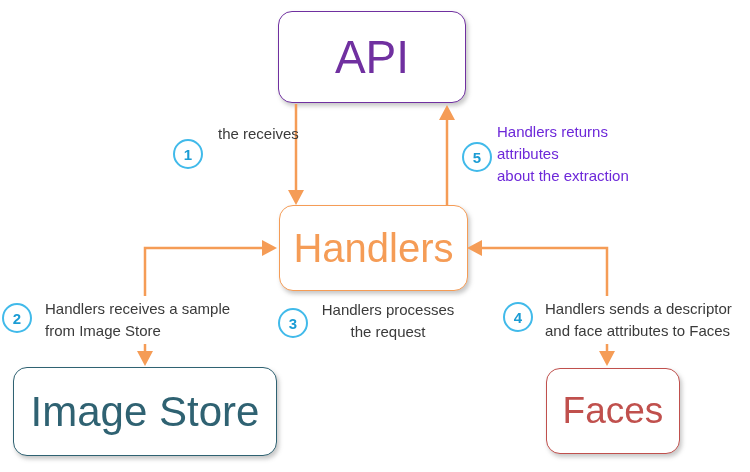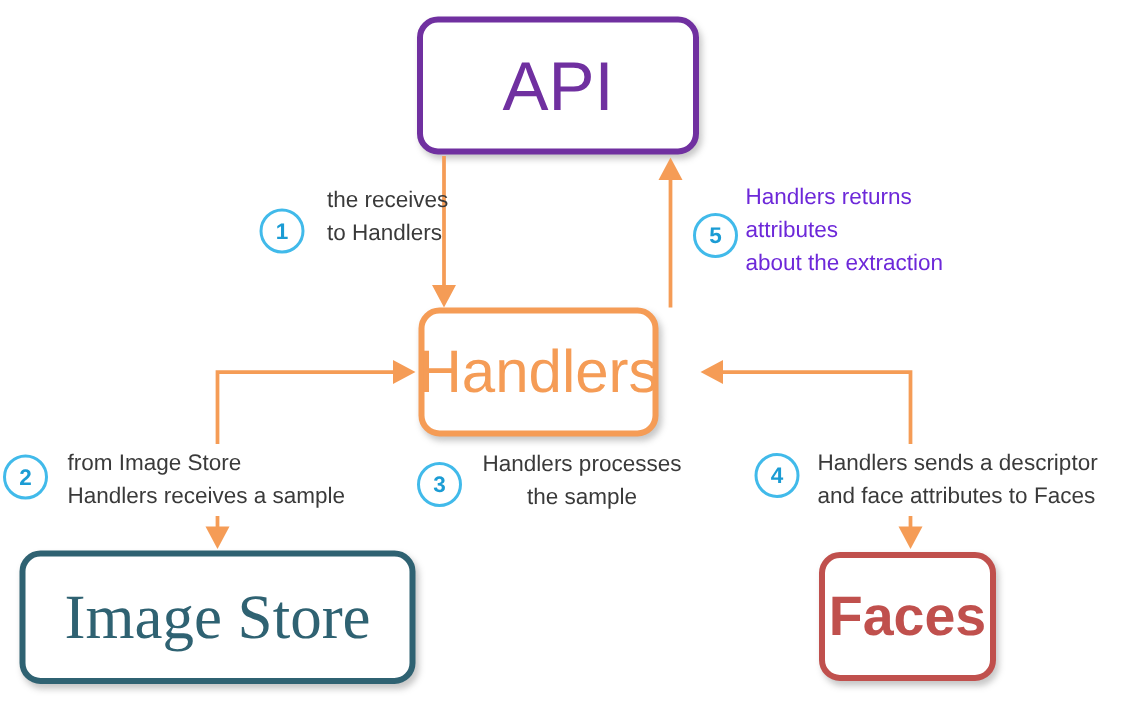--- a/index.html
+++ b/index.html
@@ -8,33 +8,33 @@
     width: 750px;
     height: 472px;
     background: #ffffff;
     font-family: "Liberation Sans", sans-serif;
     overflow: hidden;
   }
   
   .node {
     position: absolute;
     background: #ffffff;
-    border: 4px solid #0f172a;
+    border: 1px solid #0f172a;
     border-radius: 14px;
     display: flex;
     align-items: center;
     justify-content: center;
     box-shadow: 2px 3px 4px rgba(130,130,130,0.45);
     box-sizing: border-box;
     z-index: 2;
   }
   #node-api          { left: 278px; top: 11px;  width: 188px; height: 92px; font-size: 46px; }
-  #node-handlers     { left: 279px; top: 205px; width: 160px; height: 86px; font-size: 40px; }
-  #node-image-store  { left: 13px;  top: 367px; width: 264px; height: 89px; font-size: 42px; font-family: Liberation Serif, serif; }
-  #node-faces        { left: 546px; top: 368px; width: 118px; height: 86px; font-size: 37px; font-weight: bold; }
+  #node-handlers     { left: 279px; top: 205px; width: 189px; height: 86px; font-size: 40px; }
+  #node-image-store  { left: 13px;  top: 367px; width: 264px; height: 89px; font-size: 42px; }
+  #node-faces        { left: 546px; top: 368px; width: 134px; height: 86px; font-size: 37px; }
 
   
   .svg-layer { position: absolute; left: 0; top: 0; z-index: 3; }
   .aline { stroke: #F59C56; stroke-width: 2.5; fill: none; }
   .ahead { fill: #F59C56; stroke: none; }
 
   
   .note {
     position: absolute;
     font-size: 15px;
@@ -106,29 +106,28 @@
     </g>
     <g>
       <path class="aline" d="M481,248 H607 V352" style="stroke: rgb(245, 156, 86);"></path>
       <polygon class="ahead" points="482,240 482,256 467,248" style="fill: rgb(245, 156, 86);"></polygon>
       <polygon class="ahead" points="599,351 615,351 607,366" style="fill: rgb(245, 156, 86);"></polygon>
     </g>
   </svg>
 
   <div class="note" id="note-1" style="color: rgb(58, 58, 58);">
     <div>the receives</div>
-    <div>to Handlers</div>
   </div>
   <div class="note" id="note-2" style="color: rgb(58, 58, 58);">
+    <div>Handlers receives a sample</div>
     <div>from Image Store</div>
-    <div>Handlers receives a sample</div>
   </div>
   <div class="note" id="note-3" style="color: rgb(58, 58, 58);">
     <div>Handlers processes</div>
-    <div>the sample</div>
+    <div>the request</div>
   </div>
   <div class="note" id="note-4" style="color: rgb(58, 58, 58);">
     <div>Handlers sends a descriptor</div>
     <div>and face attributes to Faces</div>
   </div>
   <div class="note" id="note-5" style="color: #6d28d9;">
     <div>Handlers returns</div>
     <div>attributes</div>
     <div>about the extraction</div>
   </div>

